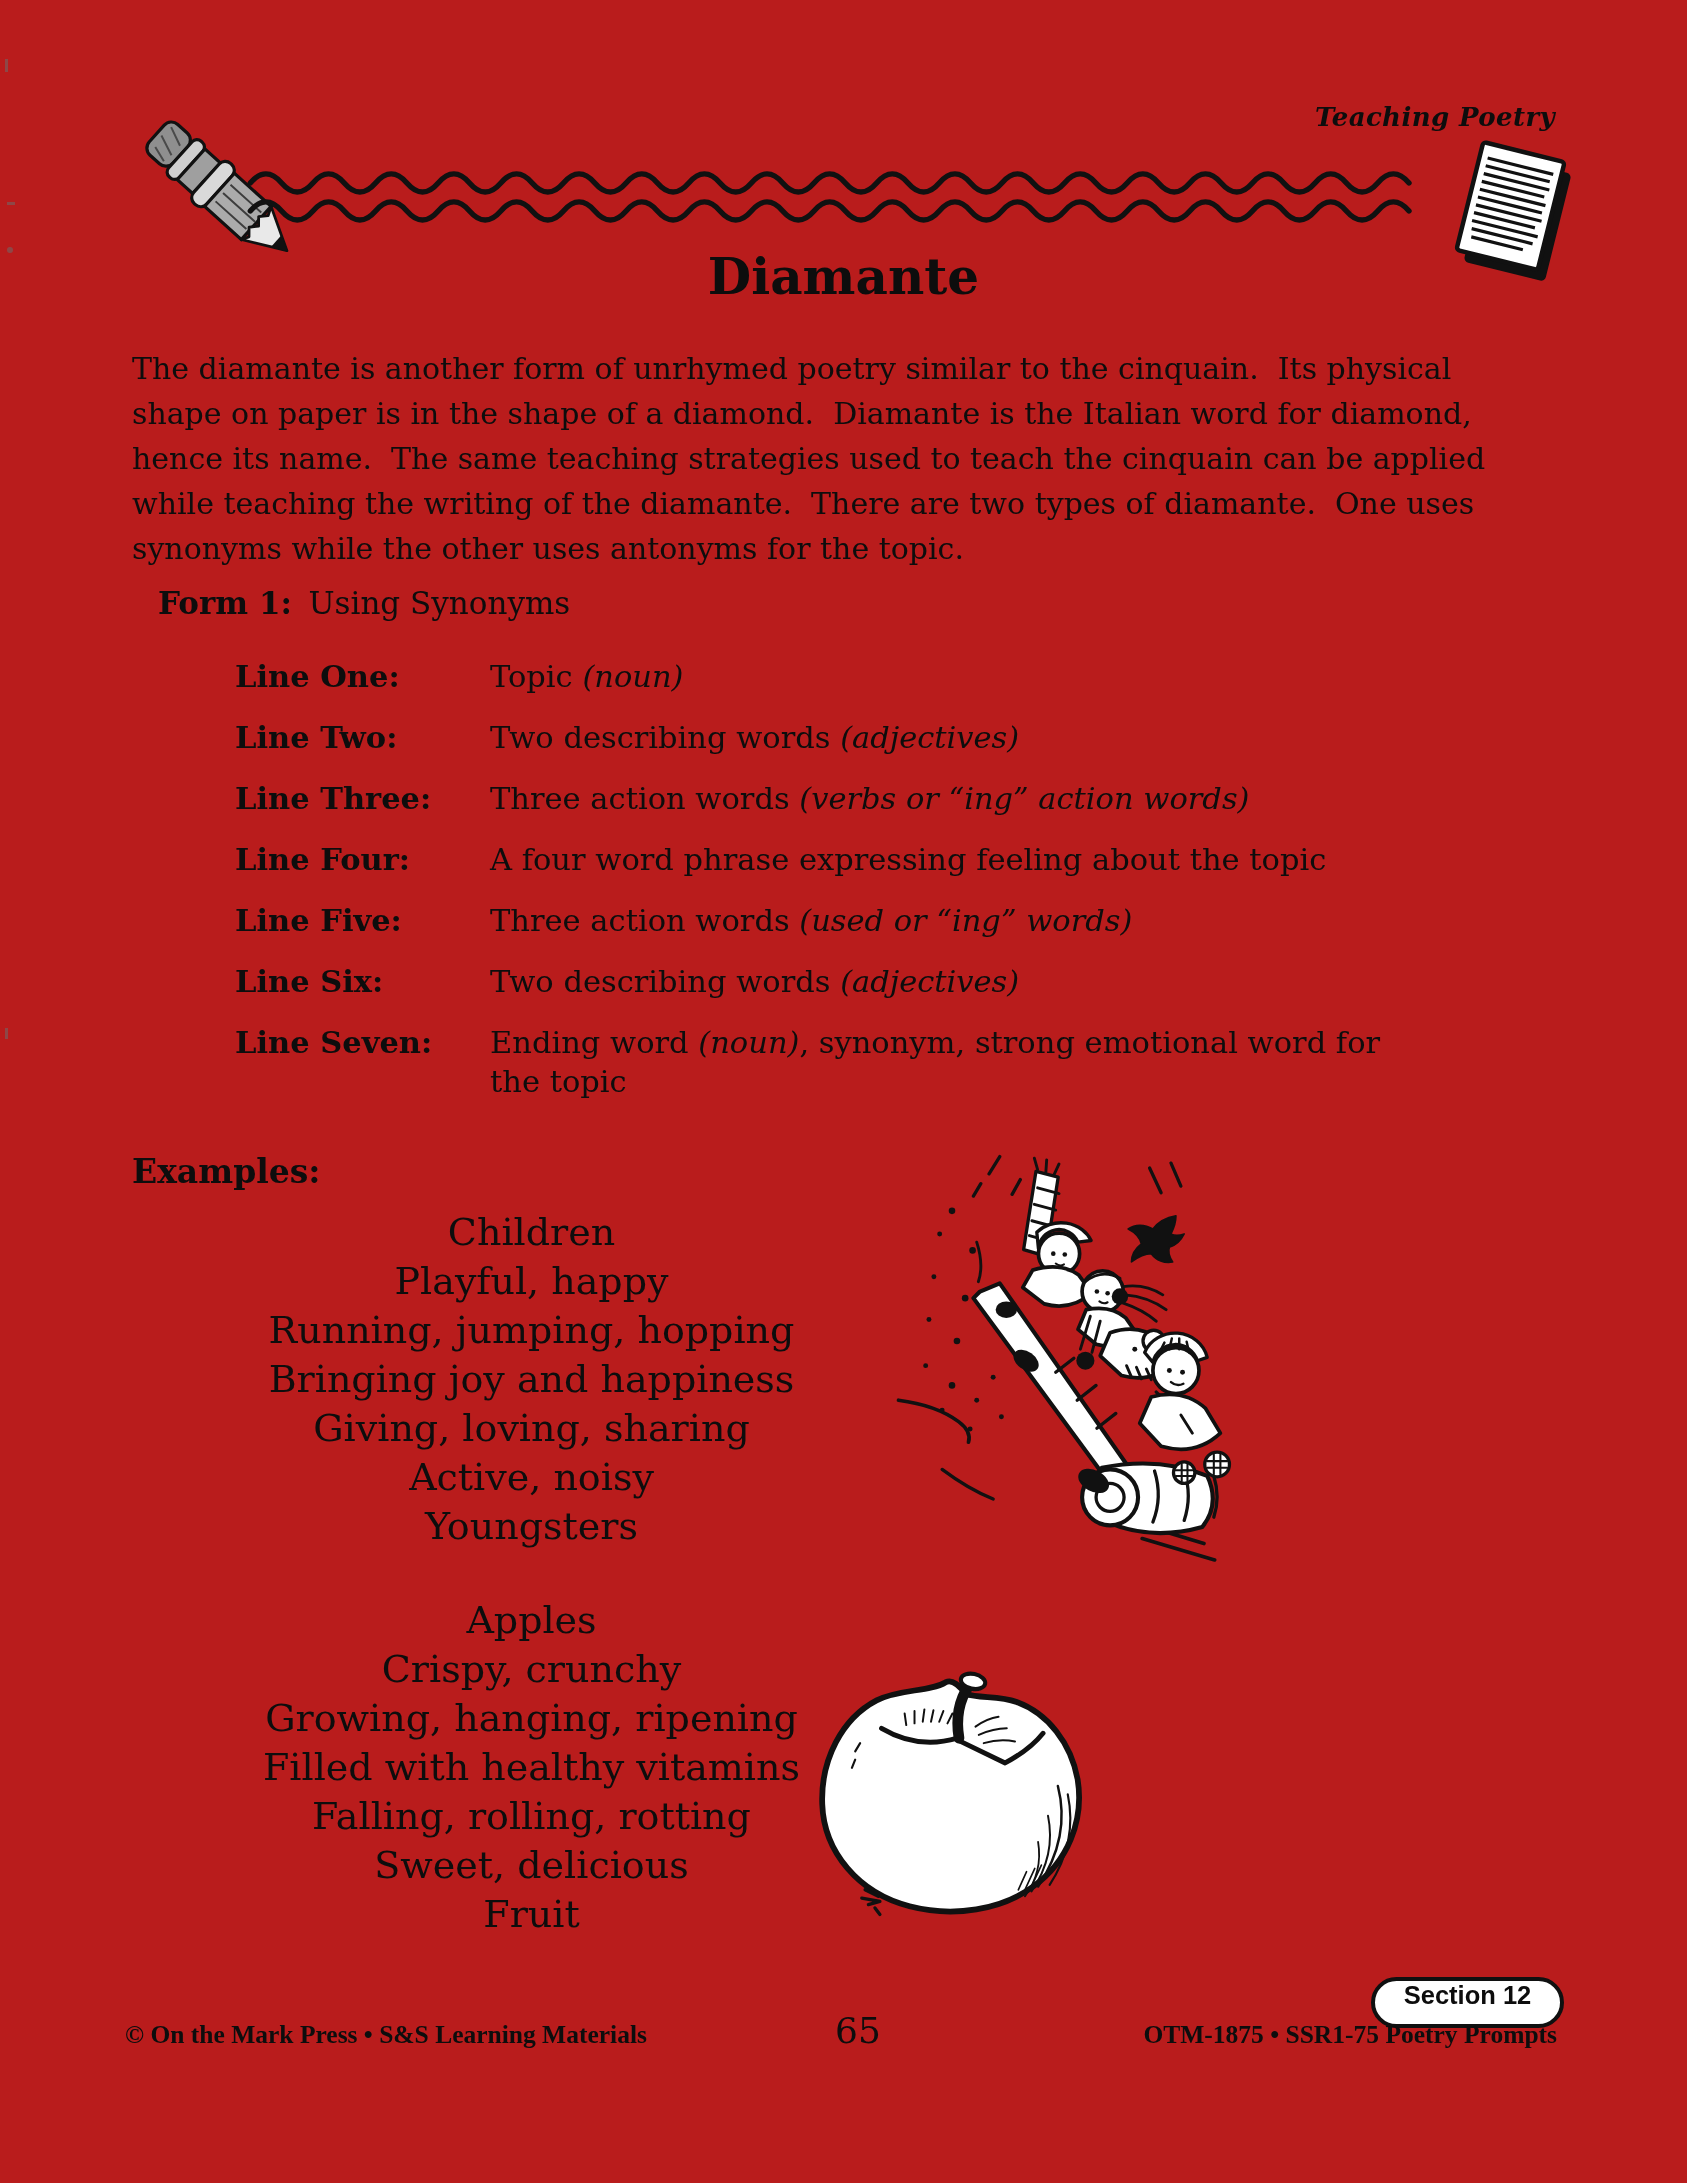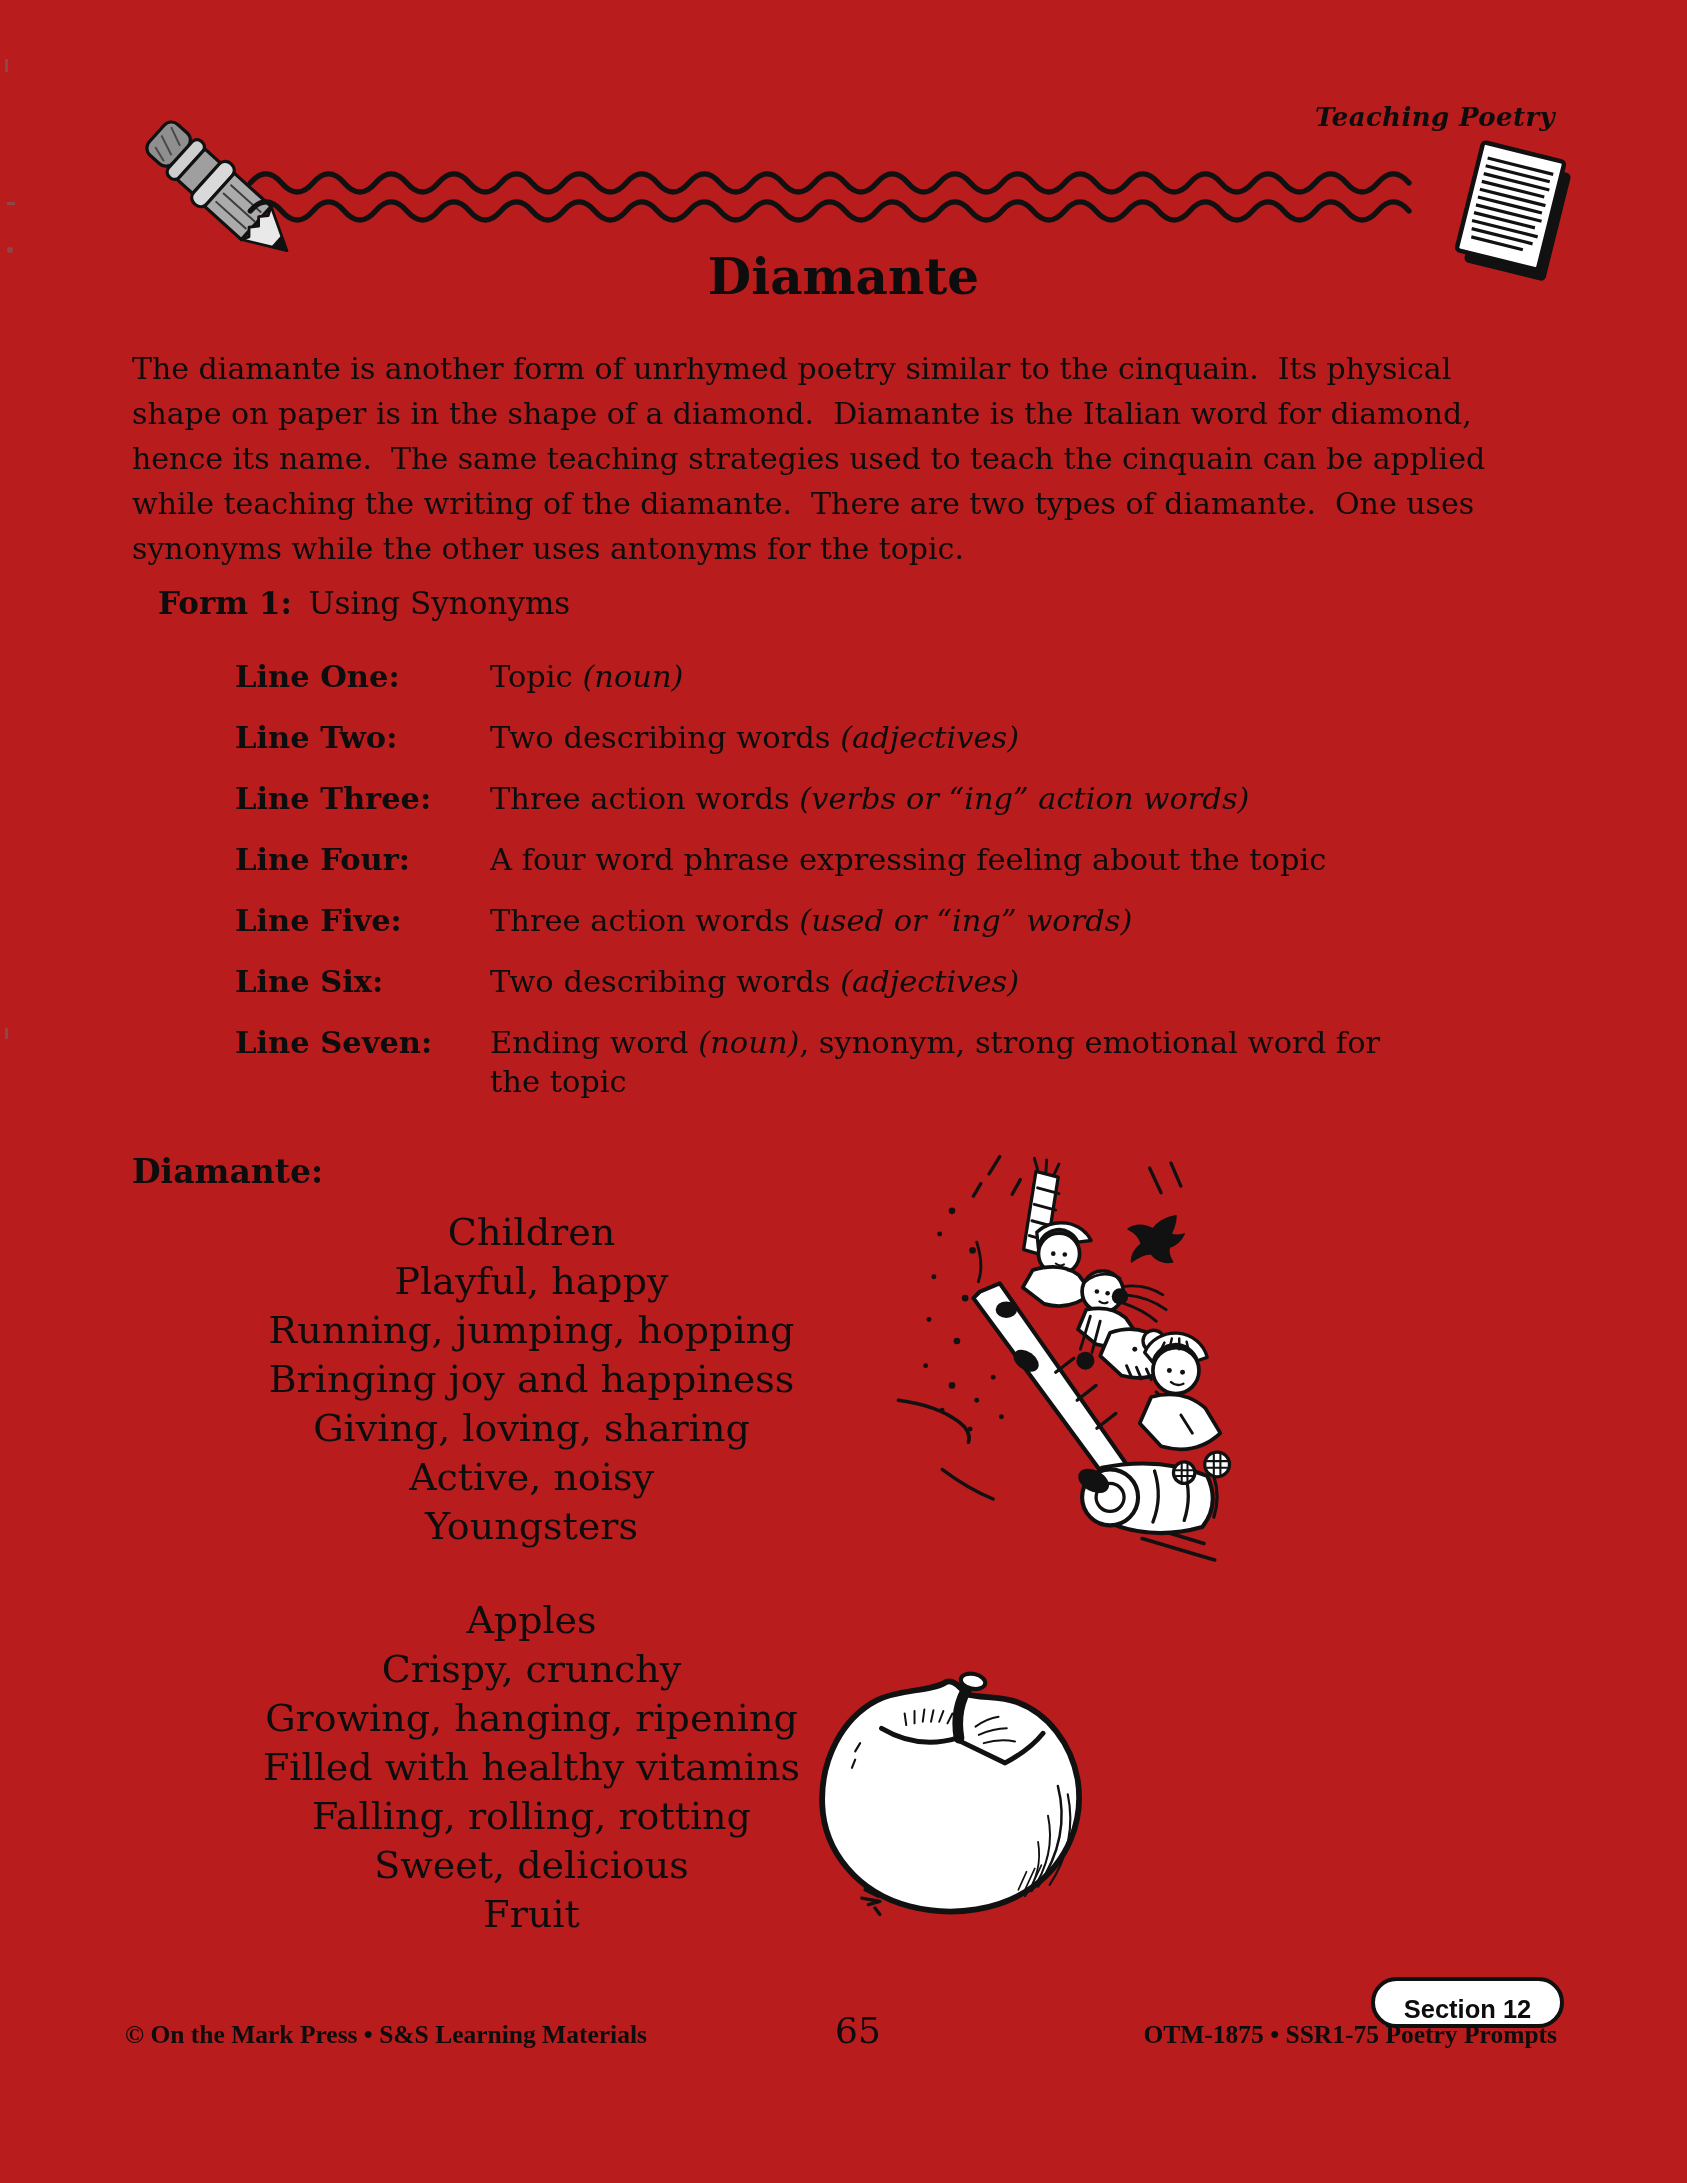--- a/index.html
+++ b/index.html
@@ -33,21 +33,21 @@
 
   .poems{position:absolute;left:136px;top:1208px;width:791px;text-align:center;}
   .poem{margin-bottom:45px;}
   .poem-line{font-size:38px;line-height:49px;}
 
   .sled-svg{position:absolute;left:894px;top:1145px;width:363px;height:424px;}
   .apple-svg{position:absolute;left:814px;top:1664px;width:276px;height:272px;}
 
   .section-badge{position:absolute;left:1371px;top:1977px;width:185px;height:43px;
                  border:4.1px solid #101010;border-radius:823px;background:#fff;
-                 display:flex;align-items:flex-end;justify-content:center;
+                 display:flex;align-items:flex-start;justify-content:center;
                  font-family:"Liberation Sans", sans-serif;font-weight:bold;font-size:25.5px;}
 
   .footer-left{position:absolute;left:125px;top:2020px;font-family:"Liberation Serif",serif;
                font-weight:bold;font-size:25.5px;}
   .footer-page{position:absolute;left:825px;top:2010px;width:66px;text-align:center;
                font-size:36px;}
   .footer-right{position:absolute;right:130px;top:2020px;font-family:"Liberation Serif",serif;
                 font-weight:bold;font-size:25.5px;}
 
   .speck{position:absolute;background:#6b6b6b;opacity:.55;}
@@ -123,21 +123,21 @@
       <div class="form-row">
         <span class="form-label">Line Six:</span>
         <span class="form-desc"><span class="seg">Two describing words </span><span class="seg-italic">(adjectives)</span></span>
       </div>
       <div class="form-row">
         <span class="form-label">Line Seven:</span>
         <span class="form-desc"><span class="seg">Ending word </span><span class="seg-italic">(noun)</span><span class="seg">, synonym, strong emotional word for the topic</span></span>
       </div>
     </div>
 
-  <div class="examples-label">Diamante:</div>
+  <div class="examples-label">Examples:</div>
 
   <div class="poems">
       <div class="poem">
         <div class="poem-line">Children</div>
         <div class="poem-line">Playful, happy</div>
         <div class="poem-line">Running, jumping, hopping</div>
         <div class="poem-line">Bringing joy and happiness</div>
         <div class="poem-line">Giving, loving, sharing</div>
         <div class="poem-line">Active, noisy</div>
         <div class="poem-line">Youngsters</div>

